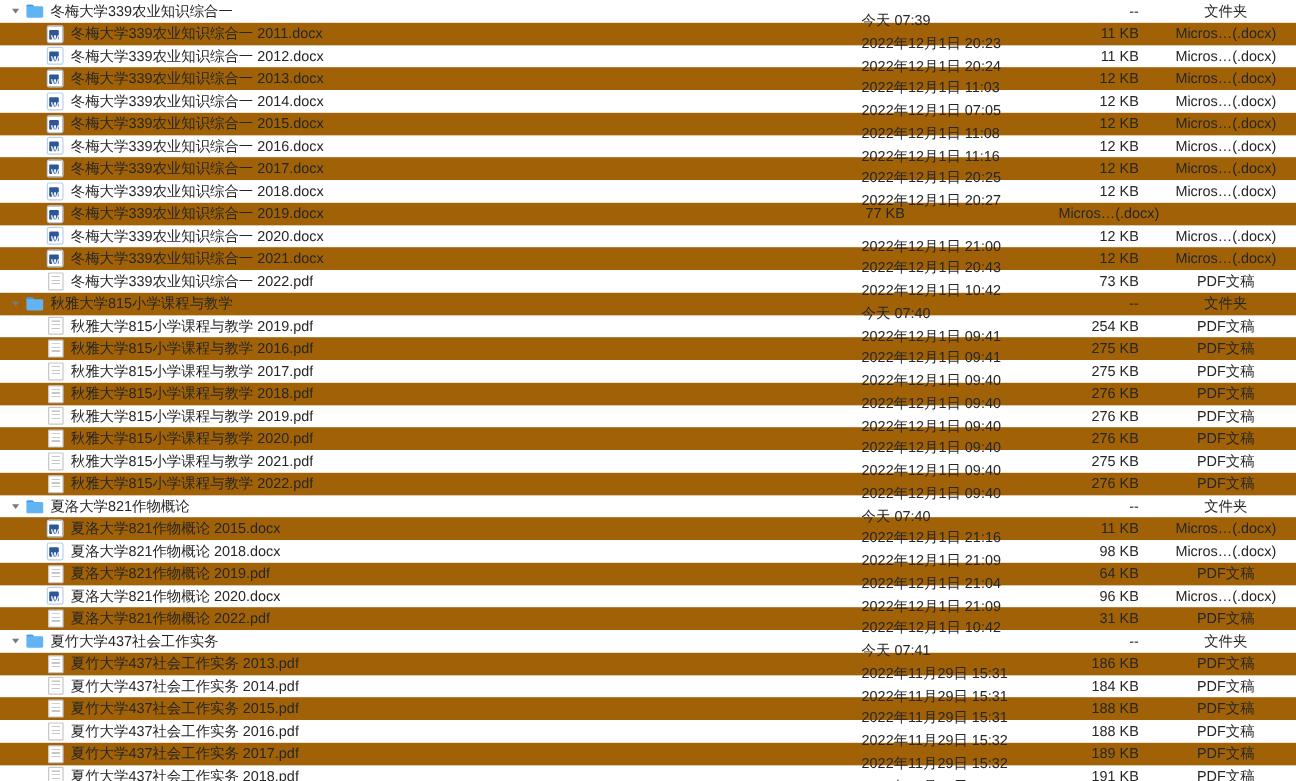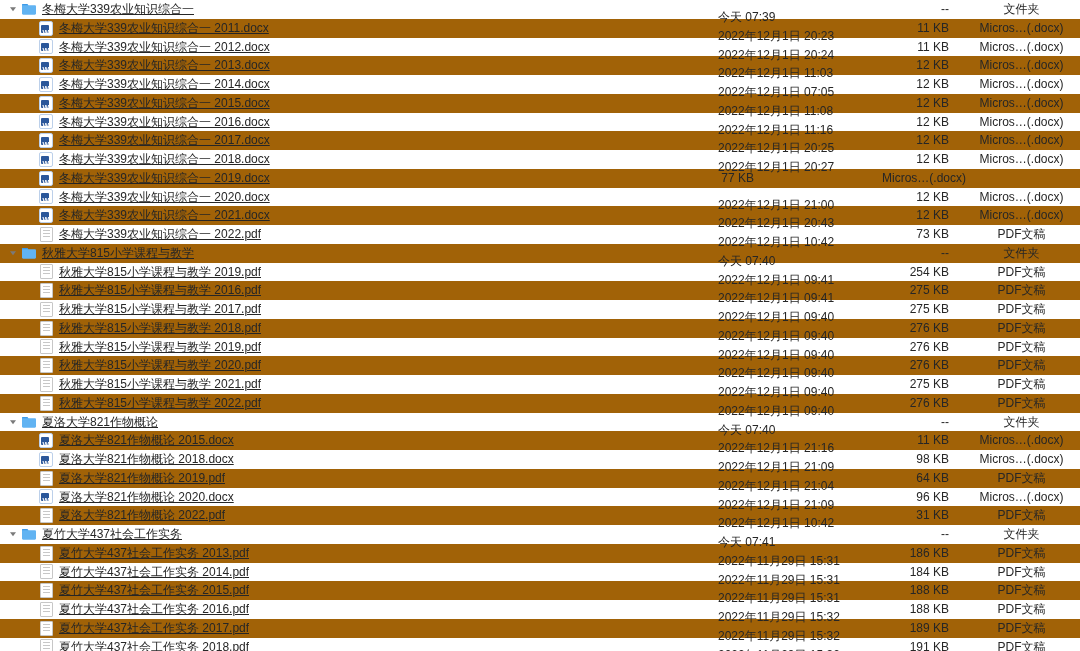--- a/index.html
+++ b/index.html
@@ -111,21 +111,20 @@
     content:"";
     position:absolute;
     left:2px; top:2px; right:2px; bottom:2px;
     background: repeating-linear-gradient(#9a9a9a 0 1px, transparent 1px 3px);
     opacity:.55;
   }
 
   .name-text {
     overflow: hidden;
     text-overflow: ellipsis;
-    text-decoration: underline;
   }
 </style>
 </head>
 <body>
 
 <div class="list" id="list">
     <div class="row even">
       <div class="col-name">
         <span class="pad" style="width: 8px;"></span>
         <span class="arrow">

